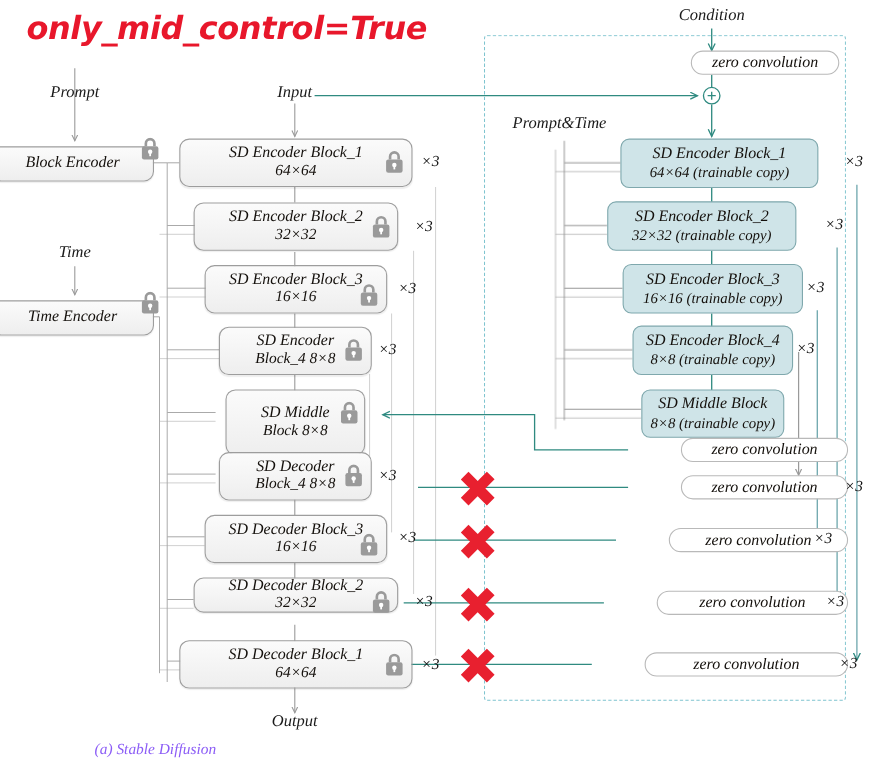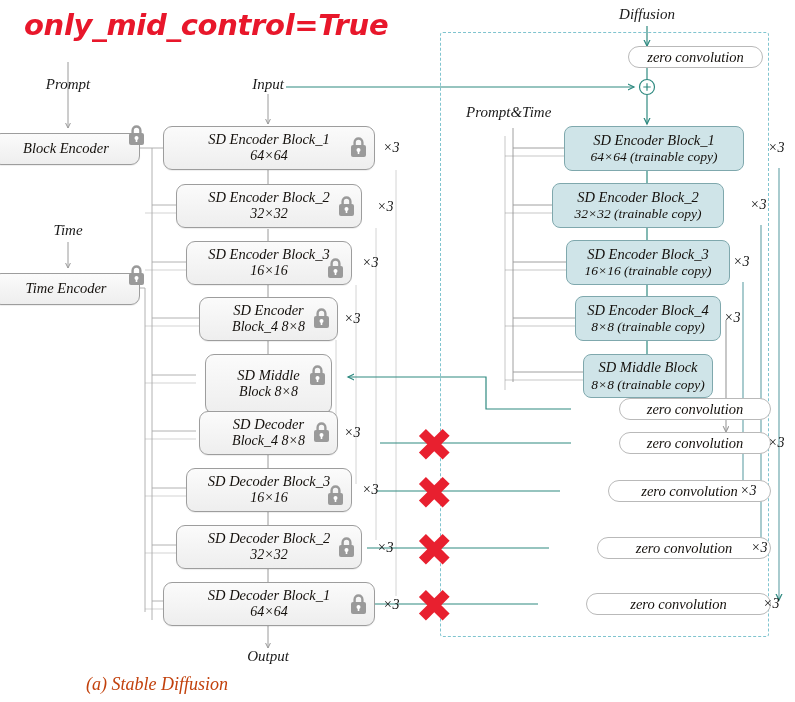--- a/index.html
+++ b/index.html
@@ -5,21 +5,21 @@
   html,body{margin:0;padding:0;background:#ffffff;}
   body{width:795px;height:702px;position:relative;overflow:hidden;
        font-family:"Liberation Serif","DejaVu Serif",serif;color:#1a1a1a;}
   #stage{position:absolute;left:0;top:0;width:795px;height:702px;font-style:italic;}
   svg#wires{position:absolute;left:0;top:0;width:795px;height:702px;pointer-events:none;}
 
   .title{position:absolute;left:24px;top:8px;font-family:"DejaVu Sans","Liberation Sans",sans-serif;
          font-weight:bold;font-size:29px;color:#e8172b;letter-spacing:-0.3px;white-space:nowrap;}
 
   .lbl{position:absolute;font-size:15px;color:#1a1a1a;white-space:nowrap;text-align:center;}
-  .caption{position:absolute;font-size:18px;color:#c2410c;white-space:nowrap;}
+  .caption{position:absolute;font-size:14px;color:#8b5cf6;white-space:nowrap;}
 
   .box{position:absolute;box-sizing:border-box;border:1px solid #9d9d9d;border-radius:9px;
        background:linear-gradient(#fbfbfb,#eeeeee);
        display:flex;flex-direction:column;align-items:center;justify-content:center;
        font-size:14.5px;line-height:1.18;color:#14100c;text-align:center;
        box-shadow:0 1px 1px rgba(0,0,0,.07);}
   .box .l2{font-size:14px;}
 
   .cbox{position:absolute;box-sizing:border-box;border:1px solid #7fa8ad;border-radius:8px;
         background:#cfe4e8;
@@ -158,21 +158,21 @@
   </svg>
 
   <div class="cn-region"></div>
 
   <div class="title">only_mid_control=True</div>
 
   <div class="lbl" style="left:38px;top:76px;width:60px;">Prompt</div>
   <div class="lbl" style="left:38px;top:222px;width:60px;">Time</div>
   <div class="lbl" style="left:238px;top:76px;width:60px;">Input</div>
   <div class="lbl" style="left:238px;top:648px;width:60px;">Output</div>
-  <div class="lbl" style="left:605px;top:6px;width:84px;">Diffusion</div>
+  <div class="lbl" style="left:605px;top:6px;width:84px;">Condition</div>
   <div class="lbl" style="left:466px;top:104px;width:110px;text-align:left;">Prompt&amp;Time</div>
 
   <div class="caption" style="left:86px;top:674px;">(a) Stable Diffusion</div>
   <div class="caption" style="left:594px;top:674px;margin-top:48px;">(b) ControlNet</div>
 
   <div class="box" style="left:-8px;top:133px;width:148px;height:32px;">
     <div>Block Encoder</div>
   </div>
   <svg class="lock" style="left:127px;top:125px;" viewBox="0 0 19 21">
     <rect x="2" y="8" width="15" height="12" rx="2" fill="#9a9a9a"></rect>
@@ -267,21 +267,21 @@
     <div class="l2">16×16</div>
   </div>
   <svg class="lock" style="left:326px;top:485px;" viewBox="0 0 19 21">
     <rect x="2" y="8" width="15" height="12" rx="2" fill="#9a9a9a"></rect>
       <path d="M5.6,8 V5.4 A3.9,3.9 0 0 1 13.4,5.4 V8" fill="none" stroke="#9a9a9a" stroke-width="2.4"></path>
     <circle cx="9.5" cy="13" r="2" fill="#ffffff"></circle>
       <rect x="8.7" y="13" width="1.6" height="4" fill="#ffffff"></rect>
     </svg>
   <div class="mult" style="left:362px;top:482px;">×3</div>
 
-  <div class="box" style="left:176px;top:525px;width:186px;height:44px;">
+  <div class="box" style="left:176px;top:525px;width:186px;height:32px;">
     <div>SD Decoder Block_2</div>
     <div class="l2">32×32</div>
   </div>
   <svg class="lock" style="left:337px;top:537px;" viewBox="0 0 19 21">
     <rect x="2" y="8" width="15" height="12" rx="2" fill="#9a9a9a"></rect>
       <path d="M5.6,8 V5.4 A3.9,3.9 0 0 1 13.4,5.4 V8" fill="none" stroke="#9a9a9a" stroke-width="2.4"></path>
     <circle cx="9.5" cy="13" r="2" fill="#ffffff"></circle>
       <rect x="8.7" y="13" width="1.6" height="4" fill="#ffffff"></rect>
     </svg>
   <div class="mult" style="left:377px;top:540px;">×3</div>

